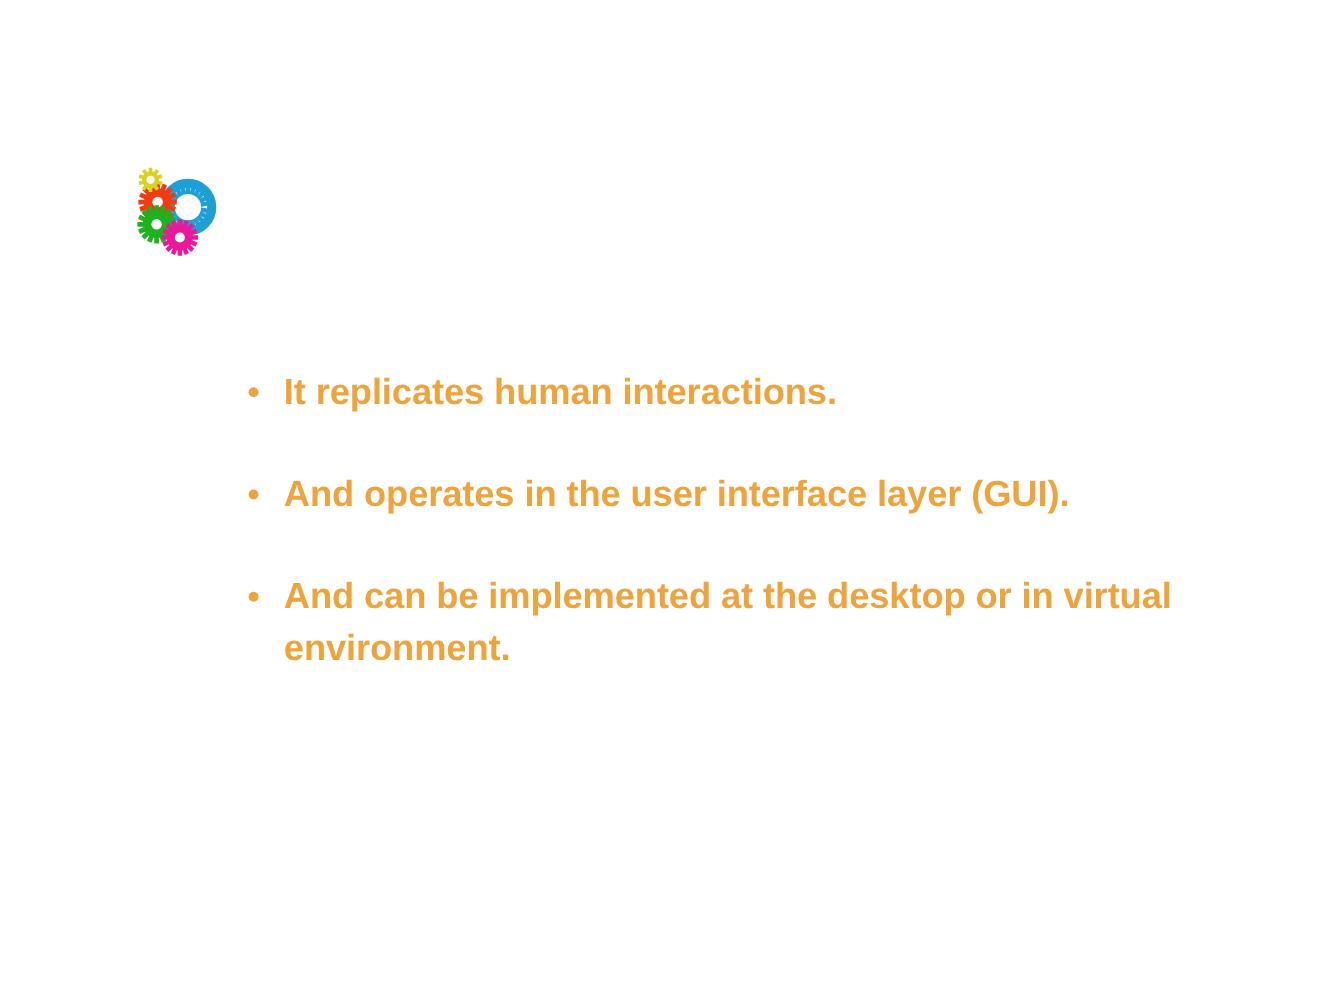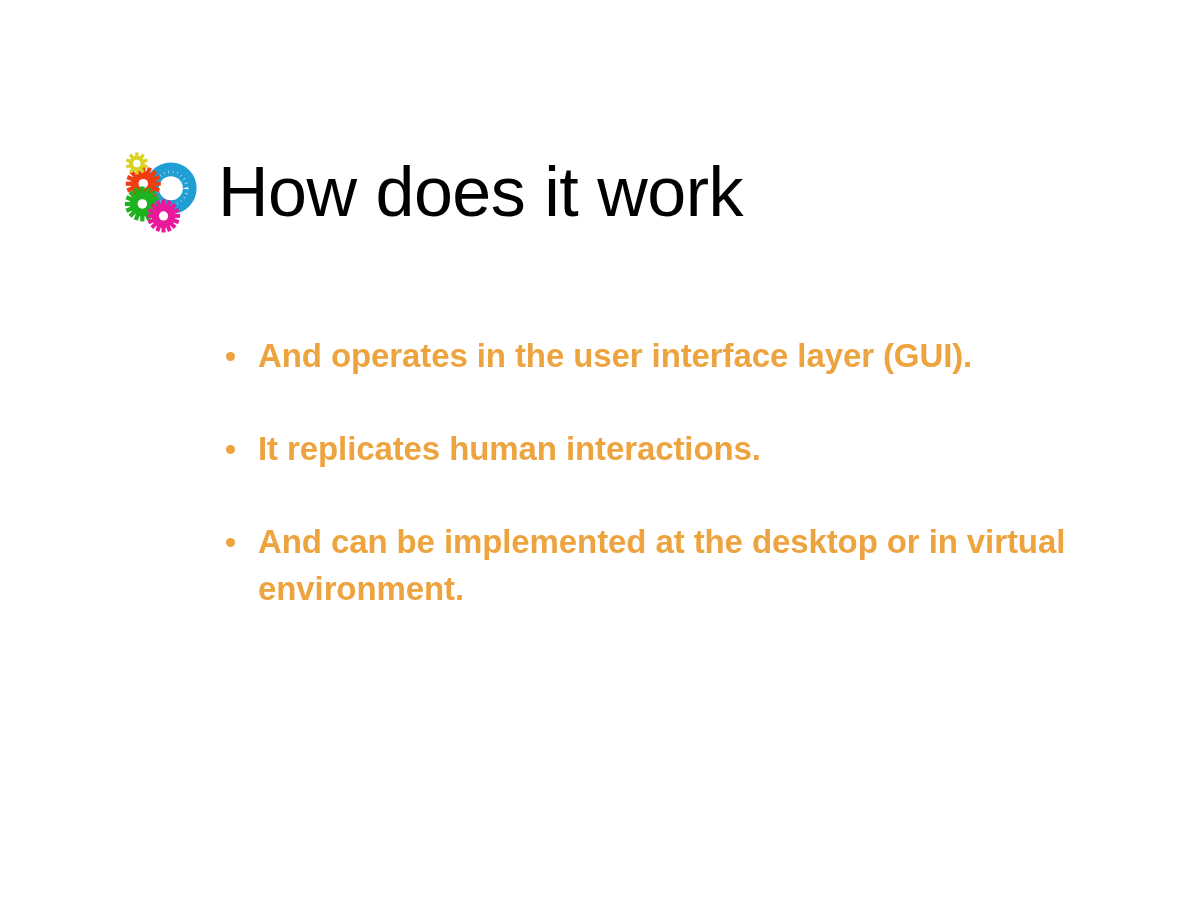--- a/index.html
+++ b/index.html
@@ -216,35 +216,34 @@
           <line x1="27" y1="19" x2="19.9" y2="28.7"></line>
           <line x1="27" y1="19" x2="15.6" y2="22.7"></line>
           <line x1="27" y1="19" x2="15.6" y2="15.3"></line>
           <line x1="27" y1="19" x2="19.9" y2="9.3"></line>
         </g>
         <circle cx="27" cy="19" r="8.5" fill="#d9d221"></circle>
         <circle cx="27" cy="19" r="4.0" fill="#ffffff"></circle>
       </g>
     </svg>
 
-    <h1 class="slide-title">How does it work</h1>
   </div>
 
   <ul class="bullet-list">
+
+    <li class="bullet-item">
+      <span class="bullet-dot"></span>
+      <span class="bullet-text">It replicates human interactions.</span>
+    </li>
 
     <li class="bullet-item wide">
       <span class="bullet-dot"></span>
       <span class="bullet-text">And operates in the user interface layer (GUI).</span>
     </li>
 
-    <li class="bullet-item">
-      <span class="bullet-dot"></span>
-      <span class="bullet-text">It replicates human interactions.</span>
-    </li>
-
 
     <li class="bullet-item" style="width:820px;">
       <span class="bullet-dot"></span>
       <span class="bullet-text">And can be implemented at the desktop or in virtual environment.</span>
     </li>
 
   </ul>
 
 </div>
 

